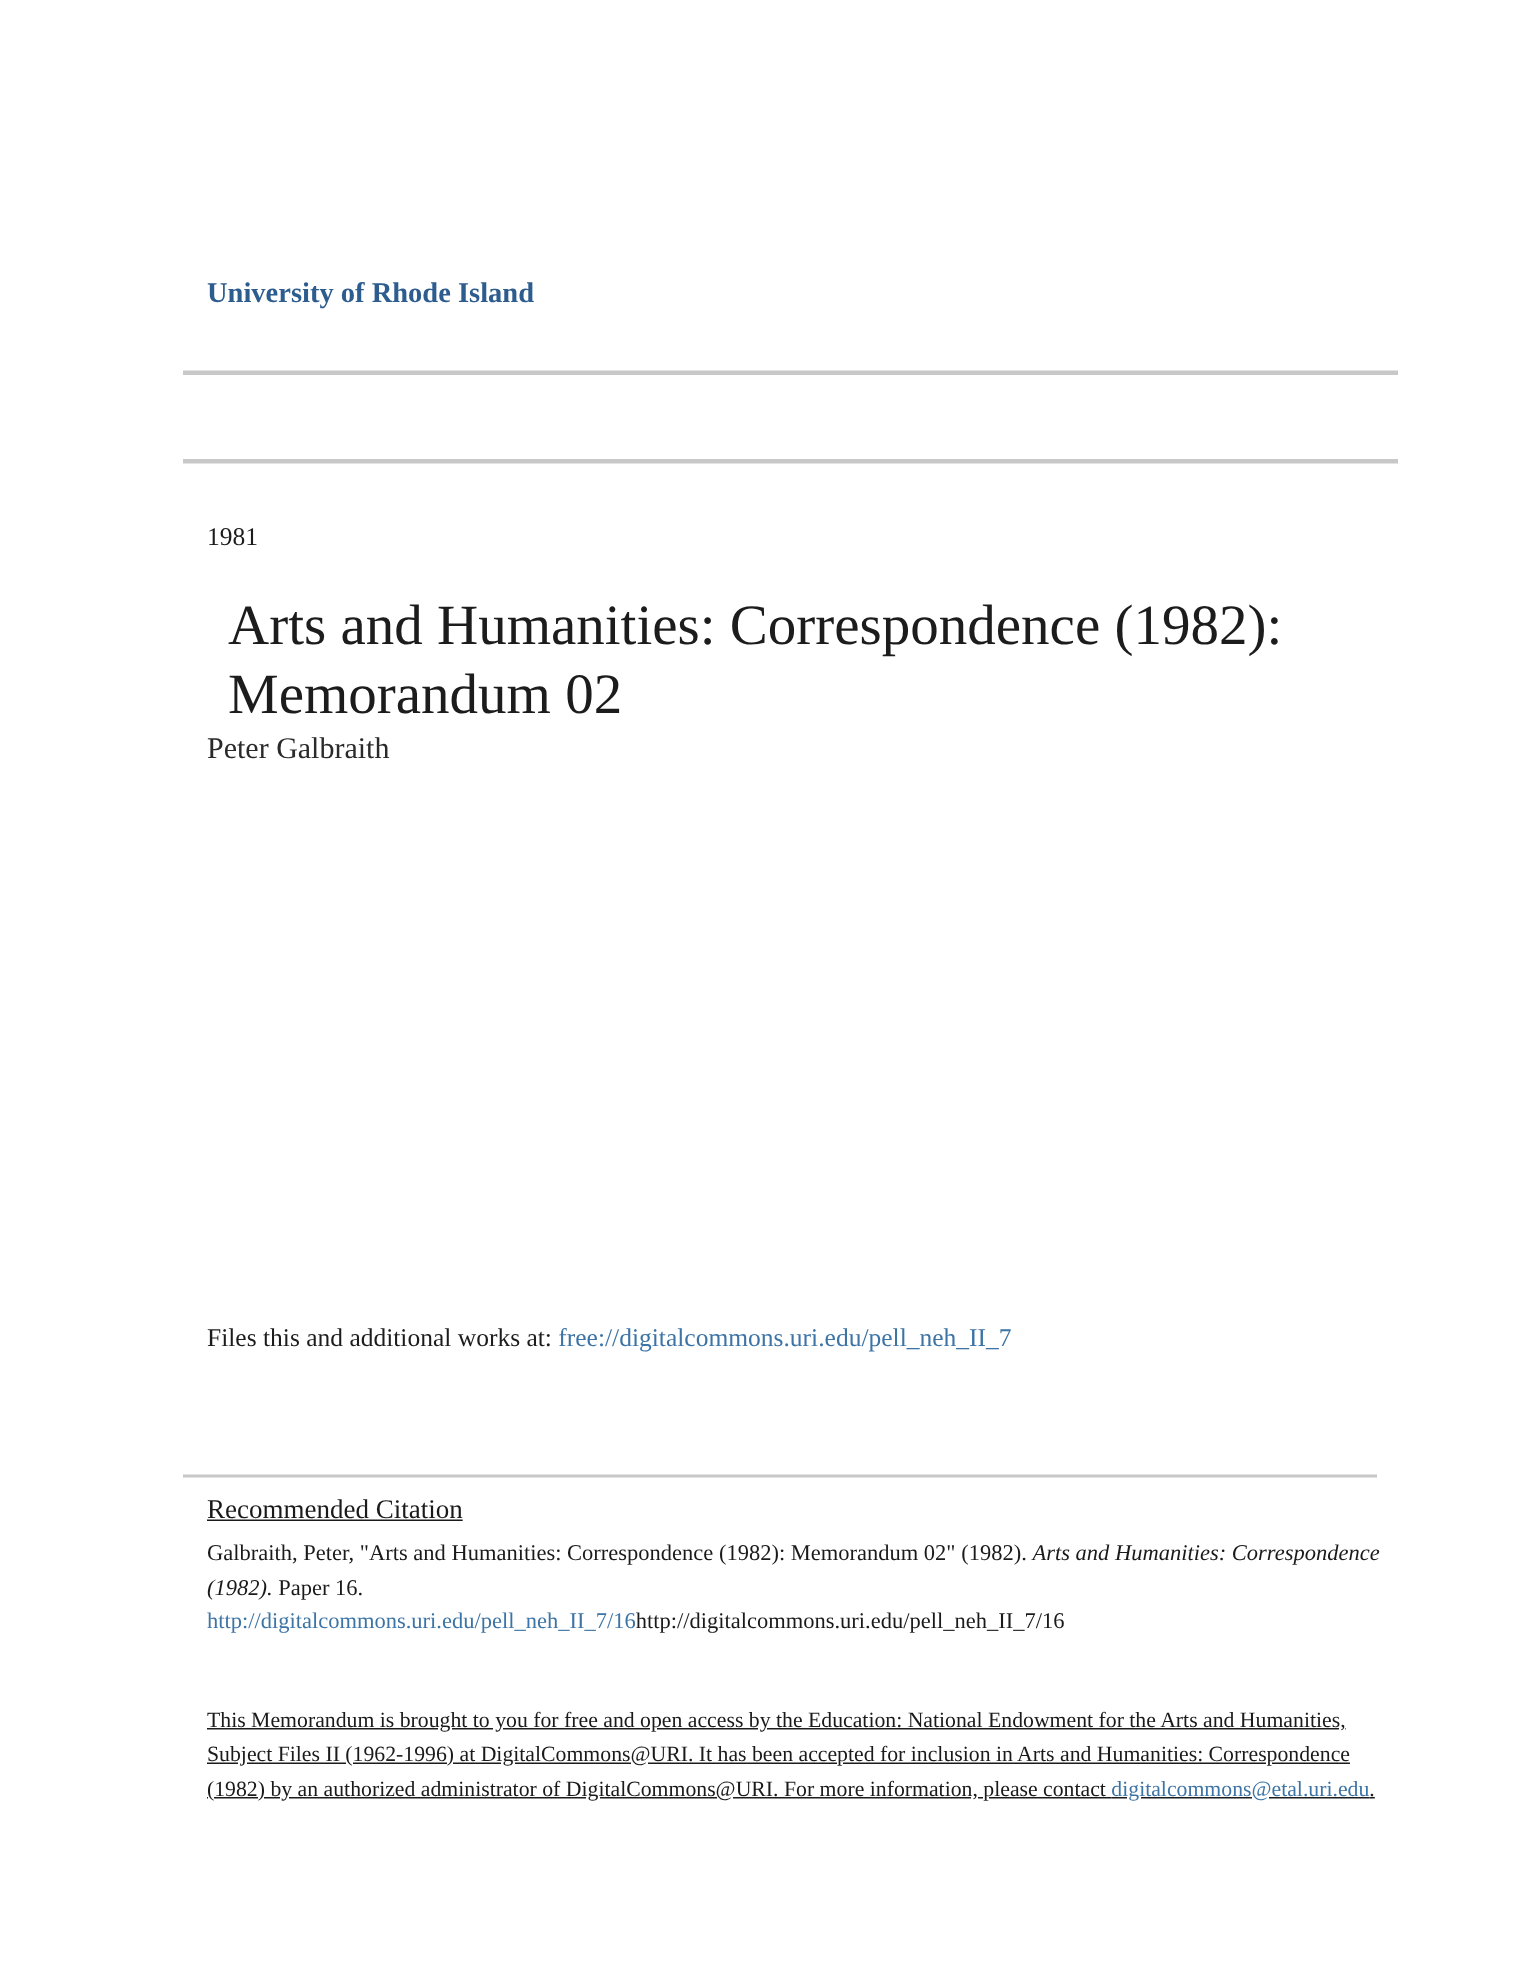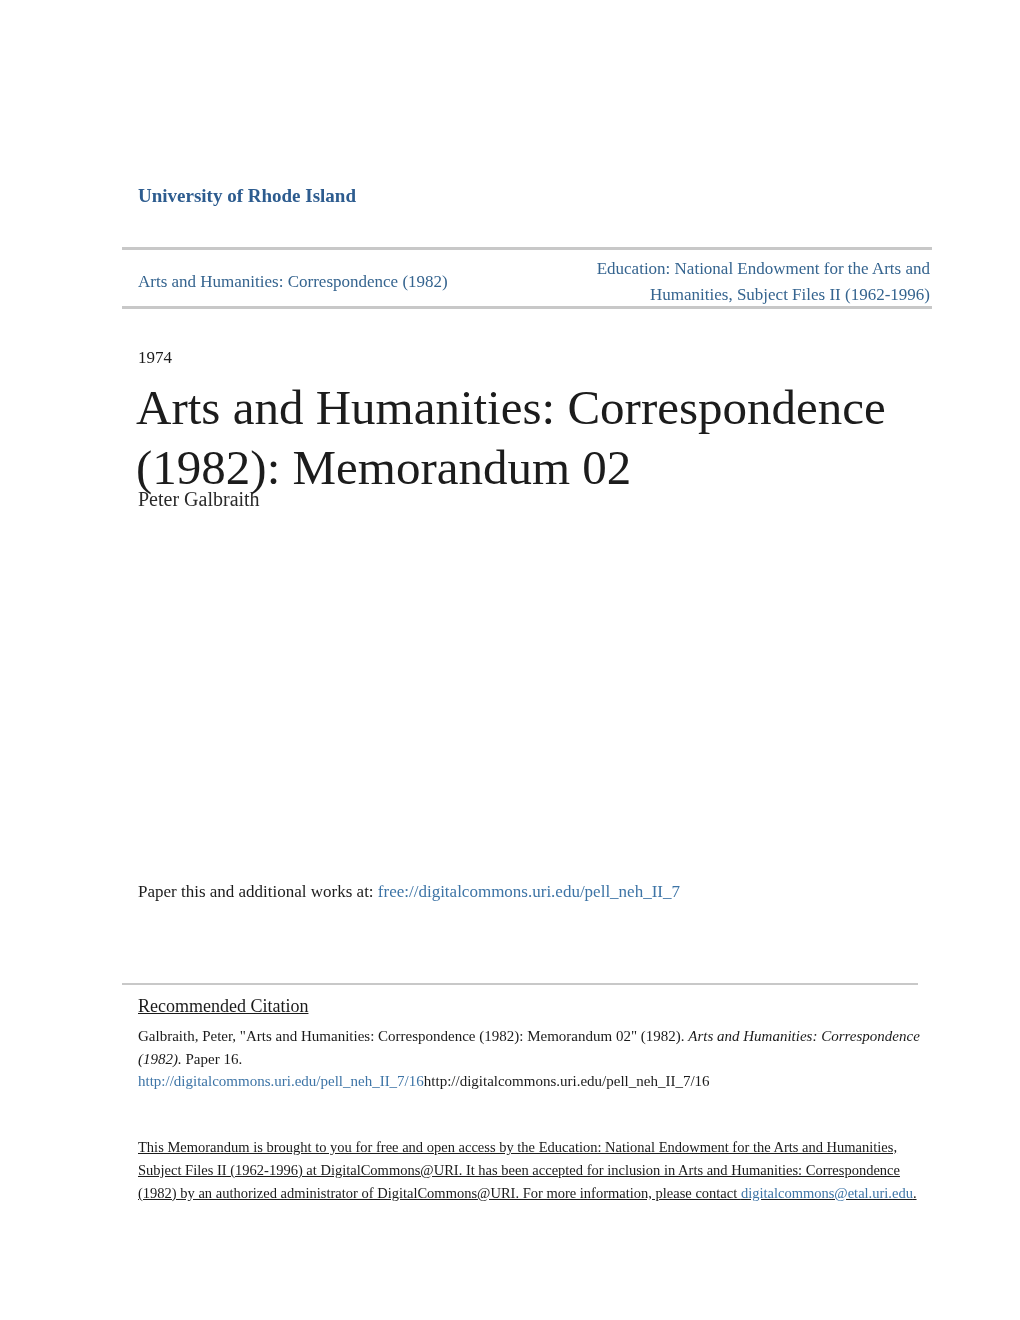--- a/index.html
+++ b/index.html
@@ -38,22 +38,22 @@
   .nav-left{
     font-size:17px;color:var(--nav_blue);text-decoration:none;
     flex:0 0 auto;max-width:380px;
   }
   .nav-right{
     font-size:17px;color:var(--nav_blue);text-decoration:none;
     text-align:right;display:block;width:400px;line-height:1.55;
   }
   .year{position:absolute;left:138px;top:348px;font-size:17px;}
   .title{
-    position:absolute;left:136px;top:378px;width:800px;margin:0;
-    font-size:49px;font-weight:normal;line-height:1.22;color:var(--text_black);
+    position:absolute;left:136px;top:378px;width:800px;margin:16px;
+    font-size:38px;font-weight:normal;line-height:1.22;color:var(--text_black);
   }
   .author{position:absolute;left:138px;top:488px;font-size:20px;color:#2a2a2a;}
   .follow{position:absolute;left:138px;top:882px;width:792px;font-size:17px;}
   .follow a{color:var(--link_blue);text-decoration:none;}
   .citation{position:absolute;left:138px;top:996px;width:792px;}
   .citation h2{margin:0 0 8px 0;font-size:18px;font-weight:normal;color:#1a1a1a;text-decoration:underline;}
   .citation p{margin:0;font-size:15px;line-height:1.5;color:#1a1a1a;}
   .citation .italic{font-style:italic;}
   .citation a{color:var(--link_blue);text-decoration:none;}
   .page-footer{position:absolute;left:138px;top:1136px;width:792px;text-decoration:underline;}
@@ -63,35 +63,31 @@
 </head>
 <body>
 
 <div class="page">
 
   <div class="inst">University of Rhode Island</div>
 
 
   <div class="rule rule1"></div>
 
-  <nav class="navrow">
-    <a class="nav-left" href="#">Arts and Humanities: Correspondence (1982)</a>
-    <a class="nav-right" href="#">Education: National Endowment for the Arts and Humanities, Subject Files II (1962-1996)</a>
-  </nav>
 
   <div class="rule rule2"></div>
 
-  <div class="year">1974</div>
+  <div class="year">1981</div>
 
   <h1 class="title">Arts and Humanities: Correspondence (1982): Memorandum 02</h1>
 
   <div class="author">Peter Galbraith</div>
 
   <div class="follow">
-    <span>Paper this and additional works at: </span><a href="#">free://digitalcommons.uri.edu/pell_neh_II_7</a>
+    <span>Files this and additional works at: </span><a href="#">free://digitalcommons.uri.edu/pell_neh_II_7</a>
   </div>
 
   <div class="rule rule3"></div>
 
   <section class="citation">
     <h2>Recommended Citation</h2>
     <p>
       <span>Galbraith, Peter, "Arts and Humanities: Correspondence (1982): Memorandum 02" (1982). </span><span class="italic">Arts and Humanities: Correspondence (1982).</span><span> Paper 16.</span><br>
       <a href="#">http://digitalcommons.uri.edu/pell_neh_II_7/16</a><span>http://digitalcommons.uri.edu/pell_neh_II_7/16</span>
     </p>

